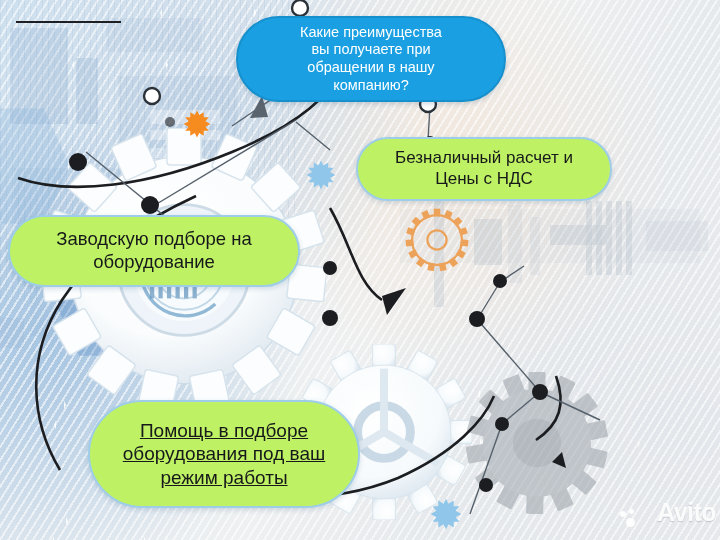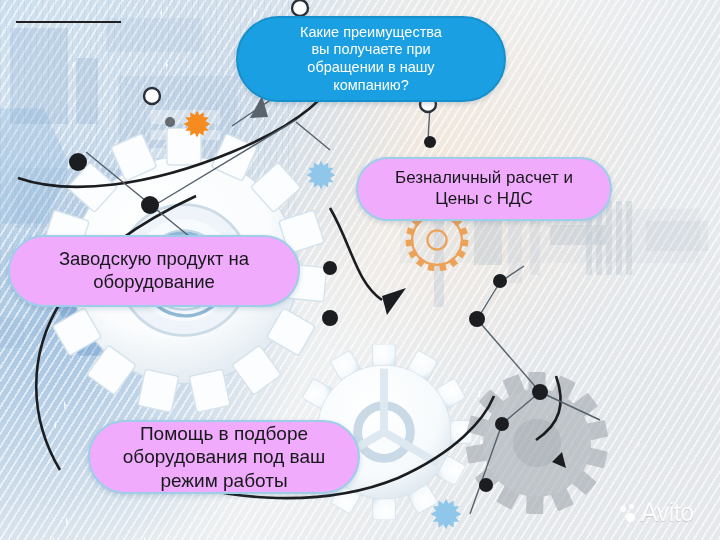--- a/index.html
+++ b/index.html
@@ -112,32 +112,31 @@
     white-space: pre-line;
   }
   .bubble.primary {
     background: #1aa0e2;
     color: #ffffff;
     border: 2px solid #1690cd;
     font-size: 14.5px;
     box-shadow: 0 2px 5px rgba(40,80,120,0.22);
   }
   .bubble.light {
-    background: #f0abfc;
+    background: #bef264;
     color: #17181a;
     border: 2px solid #9ecde8;
     box-shadow: 0 2px 5px rgba(60,100,140,0.20);
-    margin-top: 20px;
   }
 
   #b-question { left: 236px; top: 16px;   width: 270px; height: 86px;  }
   #b-cashless { left: 356px; top: 137px; width: 256px; height: 64px;  font-size: 17px; }
   #b-warranty { left: 8px;   top: 215px; width: 292px; height: 72px;  font-size: 18.5px; }
   #b-quality  { left: 426px; top: 289px; width: 288px; height: 84px;  font-size: 19px; }
-  #b-help     { left: 88px;  top: 400px; width: 272px; height: 74px;  font-size: 19px; }
+  #b-help     { left: 88px;  top: 400px; width: 272px; height: 108px;  font-size: 19px; text-decoration: underline; }
 
   
   .logo {
     position: absolute;
     left: 574px; top: 4px;
     width: 146px; height: 110px;
   }
   .logo-mark {
     position: absolute;
     left: 28px; top: 2px;
@@ -153,25 +152,25 @@
     letter-spacing: -0.5px;
     white-space: nowrap;
     overflow: hidden;
   }
 
   
   .watermark {
     position: absolute;
     left: 620px; top: 498px;
     display: flex;
-    align-items: center;
-    gap: 4px;
+    align-items: flex-end;
+    gap: 20px;
     color: rgba(255,255,255,0.92);
     font-size: 25px;
-    font-weight: normal;
+    font-weight: bold;
     letter-spacing: -0.5px;
     text-shadow: 0 1px 1px rgba(120,130,140,0.35);
   }
   .wm-dots { position: relative; width: 17px; height: 18px; }
   .wm-dots span {
     position: absolute;
     border-radius: 50%;
     background: rgba(255,255,255,0.92);
   }
   .top-rule {
@@ -454,21 +453,21 @@
   <div class="top-rule"></div>
 
   <div class="bubble primary" id="b-question">Какие преимущества
 вы получаете при
 обращении в нашу
 компанию?</div>
 
   <div class="bubble light" id="b-cashless">Безналичный расчет и
 Цены с НДС</div>
 
-  <div class="bubble light" id="b-warranty">Заводскую продукт на
+  <div class="bubble light" id="b-warranty">Заводскую подборе на
 оборудование</div>
 
 
   <div class="bubble light" id="b-help">Помощь в подборе
 оборудования под ваш
 режим работы</div>
 
 
   <div class="watermark">
     <div class="wm-dots">

